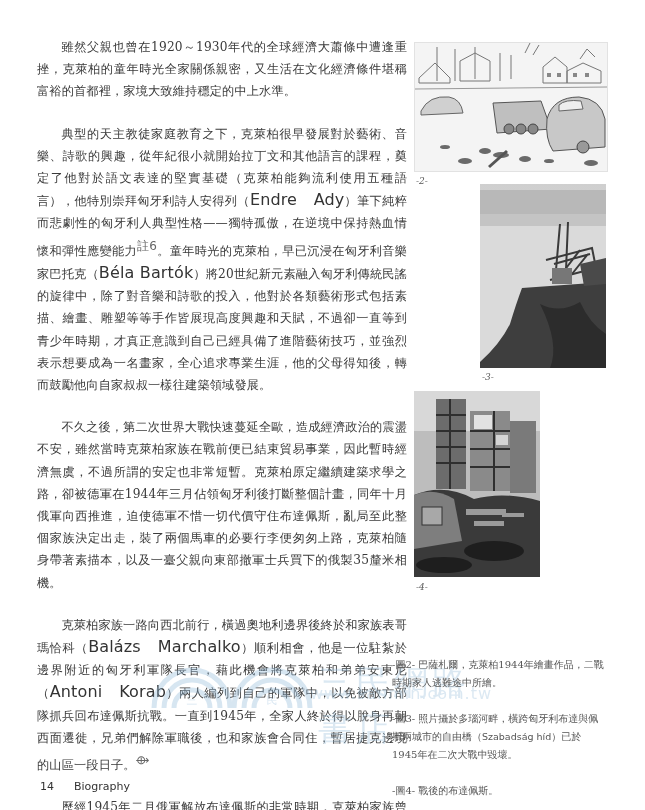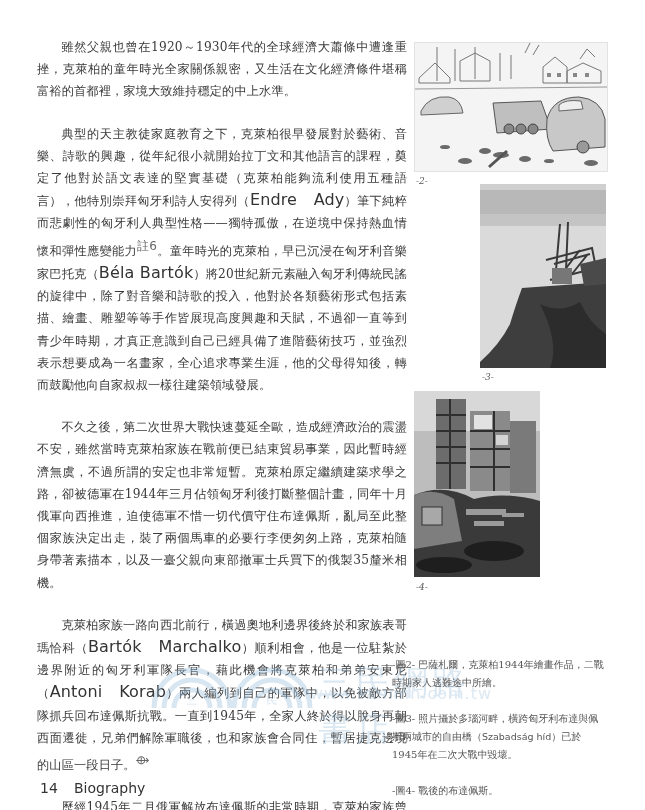--- a/index.html
+++ b/index.html
@@ -5,37 +5,37 @@
   html,body{margin:0;padding:0;background:#fff;}
   body{width:645px;height:810px;position:relative;overflow:hidden;font-family:"DejaVu Serif","Liberation Serif",serif;color:#3a3a3a;}
   .main{position:absolute;left:37px;top:36px;width:370px;}
   .para{font-size:12.2px;line-height:22.2px;text-indent:2em;margin:0 0 20px 0;letter-spacing:0.15px;text-align:justify;}
   .para .latin{font-family:"DejaVu Sans","Liberation Sans",sans-serif;font-size:16px;color:#333;}
   .fn{font-size:12px;vertical-align:super;color:#666;font-family:"DejaVu Sans",sans-serif;}
   .fig{position:absolute;overflow:hidden;}
   .fig-label{position:absolute;font-size:9px;color:#555;font-family:"DejaVu Serif",serif;font-style:italic;}
   .caption{position:absolute;left:392px;width:214px;font-size:10px;line-height:18px;color:#555;}
   .caption .latin{font-family:"DejaVu Sans",sans-serif;font-size:9.5px;}
-  .footer{position:absolute;left:40px;top:780px;font-family:"DejaVu Sans","Liberation Sans",sans-serif;font-size:14px;color:#333;}
+  .footer{position:absolute;left:40px;top:780px;font-family:"DejaVu Sans","Liberation Sans",sans-serif;font-size:11px;color:#333;}
   .footer .pg{display:inline-block;width:34px;}
   .watermark{position:absolute;left:150px;top:648px;width:340px;height:60px;opacity:0.35;pointer-events:none;}
   .wm-text{position:absolute;left:168px;top:12px;font-size:34px;color:#9bc0dc;letter-spacing:4px;font-family:"DejaVu Serif",serif;}
   .wm-url{position:absolute;left:160px;top:36px;font-size:16px;color:#9bc0dc;font-family:"DejaVu Sans",sans-serif;letter-spacing:1px;}
 </style>
 </head>
 <body>
 
 <div class="main">
   <p class="para">雖然父親也曾在1920～1930年代的全球經濟大蕭條中遭逢重挫，克萊柏的童年時光全家關係親密，又生活在文化經濟條件堪稱富裕的首都裡，家境大致維持穩定的中上水準。</p>
 
   <p class="para"><span>典型的天主教徒家庭教育之下，克萊柏很早發展對於藝術、音樂、詩歌的興趣，從年紀很小就開始拉丁文和其他語言的課程，奠定了他對於語文表達的堅實基礎（克萊柏能夠流利使用五種語言），他特別崇拜匈牙利詩人安得列（</span><span class="latin">Endre　Ady</span><span>）筆下純粹而悲劇性的匈牙利人典型性格——獨特孤傲，在逆境中保持熱血情懷和彈性應變能力</span><span class="fn">註6</span><span>。童年時光的克萊柏，早已沉浸在匈牙利音樂家巴托克（</span><span class="latin">Béla Bartók</span><span>）將20世紀新元素融入匈牙利傳統民謠的旋律中，除了對音樂和詩歌的投入，他對於各類藝術形式包括素描、繪畫、雕塑等等手作皆展現高度興趣和天賦，不過卻一直等到青少年時期，才真正意識到自己已經具備了進階藝術技巧，並強烈表示想要成為一名畫家，全心追求專業生涯，他的父母得知後，轉而鼓勵他向自家叔叔一樣往建築領域發展。</span></p>
 
   <p class="para">不久之後，第二次世界大戰快速蔓延全歐，造成經濟政治的震盪不安，雖然當時克萊柏家族在戰前便已結束貿易事業，因此暫時經濟無虞，不過所謂的安定也非常短暫。克萊柏原定繼續建築求學之路，卻被德軍在1944年三月佔領匈牙利後打斷整個計畫，同年十月俄軍向西推進，迫使德軍不惜一切代價守住布達佩斯，亂局至此整個家族決定出走，裝了兩個馬車的必要行李便匆匆上路，克萊柏隨身帶著素描本，以及一臺父親向東部撤軍士兵買下的俄製35釐米相機。</p>
 
-  <p class="para"><span>克萊柏家族一路向西北前行，橫過奧地利邊界後終於和家族表哥瑪恰科（</span><span class="latin">Bartók　Marchalko</span><span>）順利相會，他是一位駐紮於邊界附近的匈牙利軍隊長官，藉此機會將克萊柏和弟弟安東尼（</span><span class="latin">Antoni　Korab</span><span>）兩人編列到自己的軍隊中，以免被敵方部隊抓兵回布達佩斯抗戰。一直到1945年，全家人終於得以脫身再朝西面遷徙，兄弟們解除軍職後，也和家族會合同住，暫居捷克邊境的山區一段日子。</span><span class="fn">⟴</span></p>
+  <p class="para"><span>克萊柏家族一路向西北前行，橫過奧地利邊界後終於和家族表哥瑪恰科（</span><span class="latin">Balázs　Marchalko</span><span>）順利相會，他是一位駐紮於邊界附近的匈牙利軍隊長官，藉此機會將克萊柏和弟弟安東尼（</span><span class="latin">Antoni　Korab</span><span>）兩人編列到自己的軍隊中，以免被敵方部隊抓兵回布達佩斯抗戰。一直到1945年，全家人終於得以脫身再朝西面遷徙，兄弟們解除軍職後，也和家族會合同住，暫居捷克邊境的山區一段日子。</span><span class="fn">⟴</span></p>
 
   <p class="para"><span>歷經1945年二月俄軍解放布達佩斯的非常時期，克萊柏家族曾短居難民營中，直到幸運地得到特許返回布達市山丘上的老家。但戰爭蹂躪後的家園早已殘破不堪，先是俄軍被圍城期間遭火砲猛攻，隨後又被德軍士兵無情佔領。</span></p>
 </div>
 
 <div class="fig" style="left:414px;top:42px;width:192px;height:128px;background:#f2f2f2;border:1px solid #e2e2e2;">
   <svg width="192" height="128" viewBox="0 0 192 128">
     <rect width="192" height="128" fill="#f4f4f4"></rect>
 
     <g stroke="#777" stroke-width="1" fill="none">
       <path d="M4 35 L20 20 L35 35 L35 40 L4 40 Z"></path>

